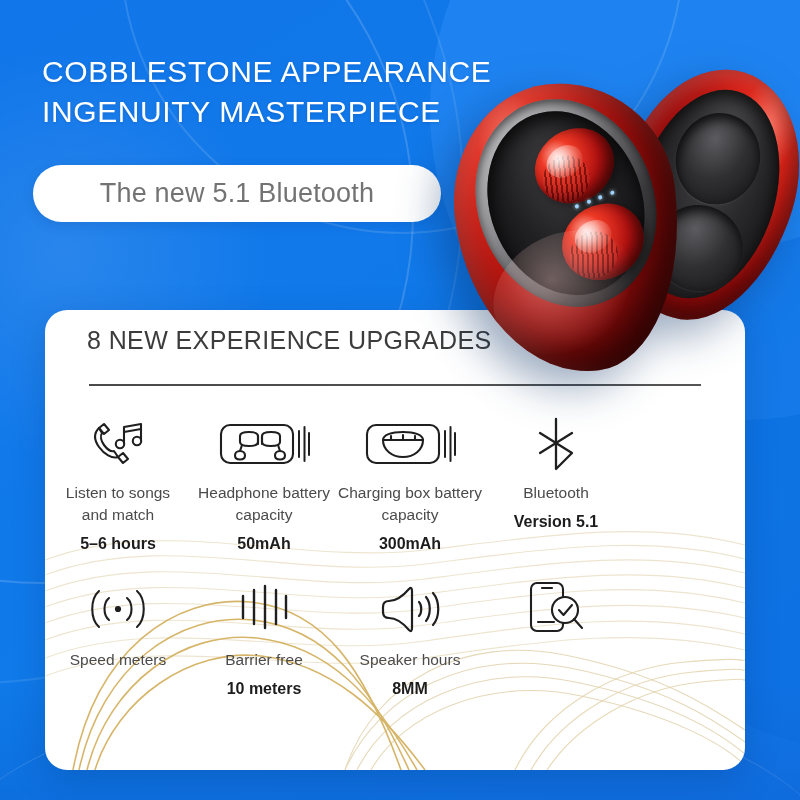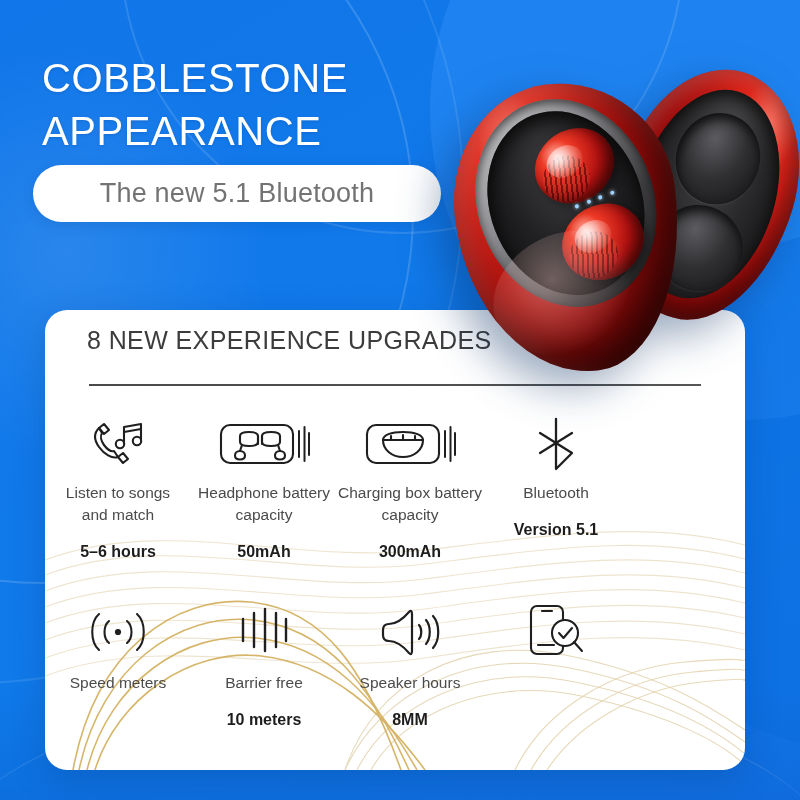--- a/index.html
+++ b/index.html
@@ -45,21 +45,21 @@
   .bg-bottom-arc{
     position:absolute;width:900px;height:360px;left:-60px;bottom:-250px;
     border-radius:50%;
     border-top:2px solid rgba(255,255,255,.13);
   }
 
   
   .headline{
     position:absolute;left:42px;top:52px;width:520px;
     color:#ffffff;
-    font-size:40px;
+    font-size:30px;
     line-height:1.32;
     letter-spacing:.6px;
     font-weight:400;
     text-shadow:0 1px 3px rgba(0,40,110,.18);
   }
   .headline .l2{display:block;}
 
   
   .pill{
     position:absolute;left:33px;top:165px;
@@ -176,51 +176,52 @@
     position:absolute;left:42px;top:16px;
     font-size:25px;color:#3c3c3c;letter-spacing:.4px;
   }
   .card-rule{
     position:absolute;left:44px;top:74px;width:612px;height:2px;
     background:linear-gradient(to right,#4a4a4a,#555);
   }
   .grid{
     position:absolute;left:0;top:104px;width:584px;
     display:grid;grid-template-columns:repeat(4,1fr);
-    row-gap:39px;
+    row-gap:24px;
   }
   .cell{display:flex;flex-direction:column;align-items:center;}
   .cell .ico{height:60px;display:flex;align-items:center;justify-content:center;}
   .cell .ico svg{display:block;}
   .cap{
     margin-top:8px;text-align:center;color:#4b4b4b;
     font-size:15.5px;line-height:1.42;max-width:168px;
   }
   .val{
-    margin-top:15px;text-align:right;color:#1d1d1d;
+    margin-top:7px;text-align:right;color:#1d1d1d;
     font-size:16px;font-weight:bold;line-height:1.4;
   }
   .row2 .cap{margin-top:10px;}
 </style>
 </head>
 <body>
 
 <div id="poster">
 
   <div class="bg-circle-lg bg-c1"></div>
   <div class="bg-circle-lg bg-c2"></div>
   <div class="bg-arc arc1"></div>
   <div class="bg-arc arc2"></div>
   <div class="bg-arc arc3"></div>
   <div class="bg-soft"></div>
   <div class="bg-bottom-sheen"></div>
   <div class="bg-bottom-arc"></div>
 
   <div class="headline">
     <span>COBBLESTONE APPEARANCE</span>
+    <span class="l2">INGENUITY MASTERPIECE</span>
   </div>
 
   <div class="pill">
     <span>The new 5.1 Bluetooth</span>
   </div>
 
   <div class="product">
     <div class="pod lid">
       <div class="lid-inner">
         <div class="lid-cav lid-cav-a"></div>

